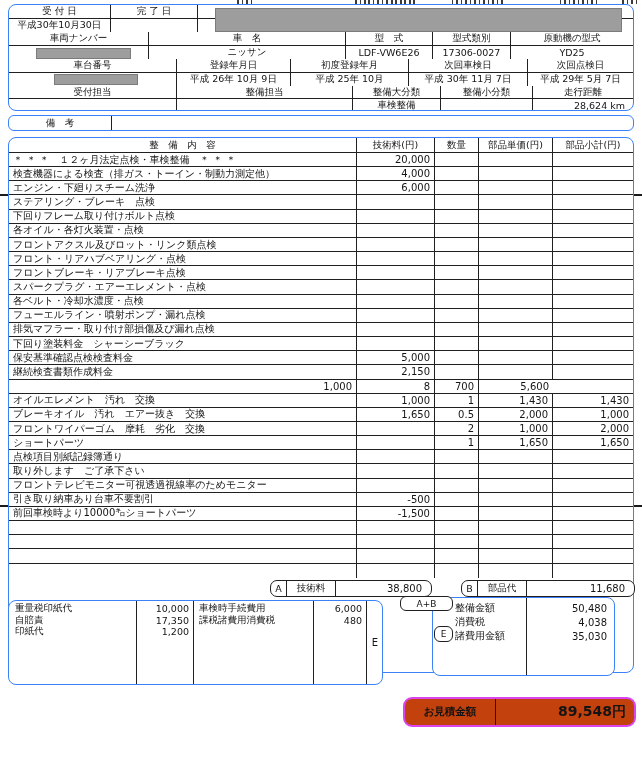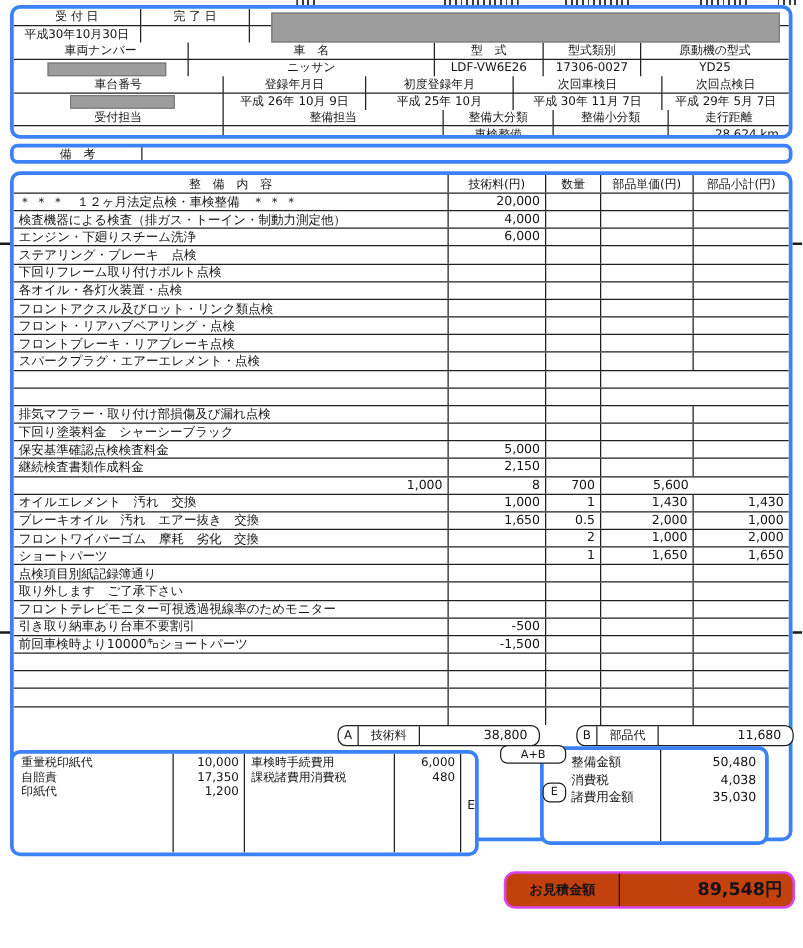--- a/index.html
+++ b/index.html
@@ -1,19 +1,19 @@
 <!DOCTYPE html>
 <html><head>
 <meta charset="utf-8">
 <style>
   html,body { margin:0; padding:0; background:#fff; }
   .page { position:relative; width:642px; height:758px; background:#ffffff;
           font-family:"DejaVu Sans","Liberation Sans",sans-serif; color:#141414;
           overflow:hidden; }
-  .box { position:absolute; border:3px solid #3b82f6; border-radius:8px; background:#fff; box-sizing:border-box; }
+  .box { position:absolute; border:1px solid #3b82f6; border-radius:8px; background:#fff; box-sizing:border-box; }
 
   
   .tgrid { position:absolute; left:0; right:0; display:grid; }
   .tcell { border-right:1px solid #202020; border-bottom:1px solid #202020;
            display:flex; align-items:center; justify-content:center;
            font-size:9.5px; white-space:nowrap; overflow:hidden; box-sizing:border-box; }
   .tcell.noR { border-right:none; }
   .tcell.noB { border-bottom:none; }
   .tcell.rAlign { justify-content:flex-end; padding-right:8px; }
 
@@ -222,26 +222,28 @@
           <div class="mcell c-sub"></div>
         </div>
         <div class="mrow">
           <div class="mcell c-desc">スパークプラグ・エアーエレメント・点検</div>
           <div class="mcell c-labor"></div>
           <div class="mcell c-qty"></div>
           <div class="mcell c-unit"></div>
           <div class="mcell c-sub"></div>
         </div>
         <div class="mrow">
-          <div class="mcell c-labor"></div>
-          <div class="mcell c-qty"></div>
-          <div class="mcell c-unit"></div>
-          <div class="mcell c-sub"></div>
-        </div>
-        <div class="mrow">
+          <div class="mcell c-desc">各ベルト・冷却水濃度・点検</div>
+          <div class="mcell c-labor"></div>
+          <div class="mcell c-qty"></div>
+          <div class="mcell c-unit"></div>
+          <div class="mcell c-sub"></div>
+        </div>
+        <div class="mrow">
+          <div class="mcell c-desc">フューエルライン・噴射ポンプ・漏れ点検</div>
           <div class="mcell c-labor"></div>
           <div class="mcell c-qty"></div>
           <div class="mcell c-unit"></div>
           <div class="mcell c-sub"></div>
         </div>
         <div class="mrow">
           <div class="mcell c-desc">排気マフラー・取り付け部損傷及び漏れ点検</div>
           <div class="mcell c-labor"></div>
           <div class="mcell c-qty"></div>
           <div class="mcell c-unit"></div>

